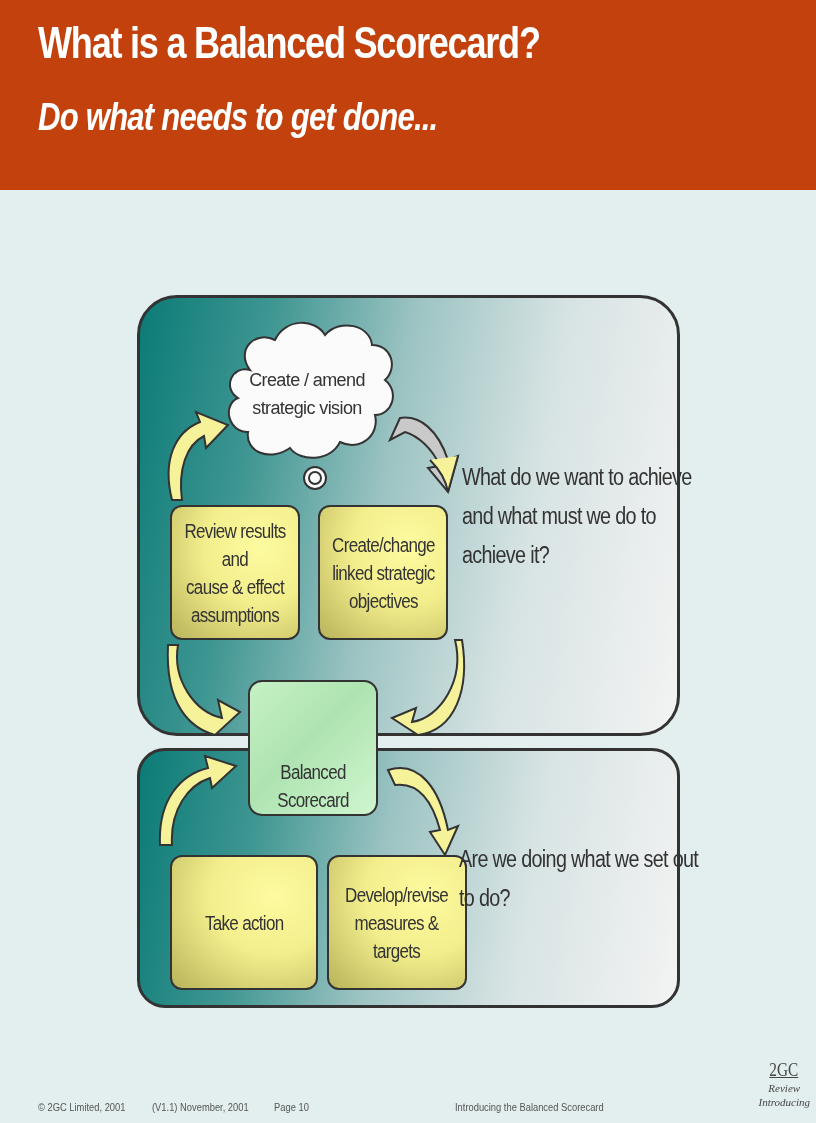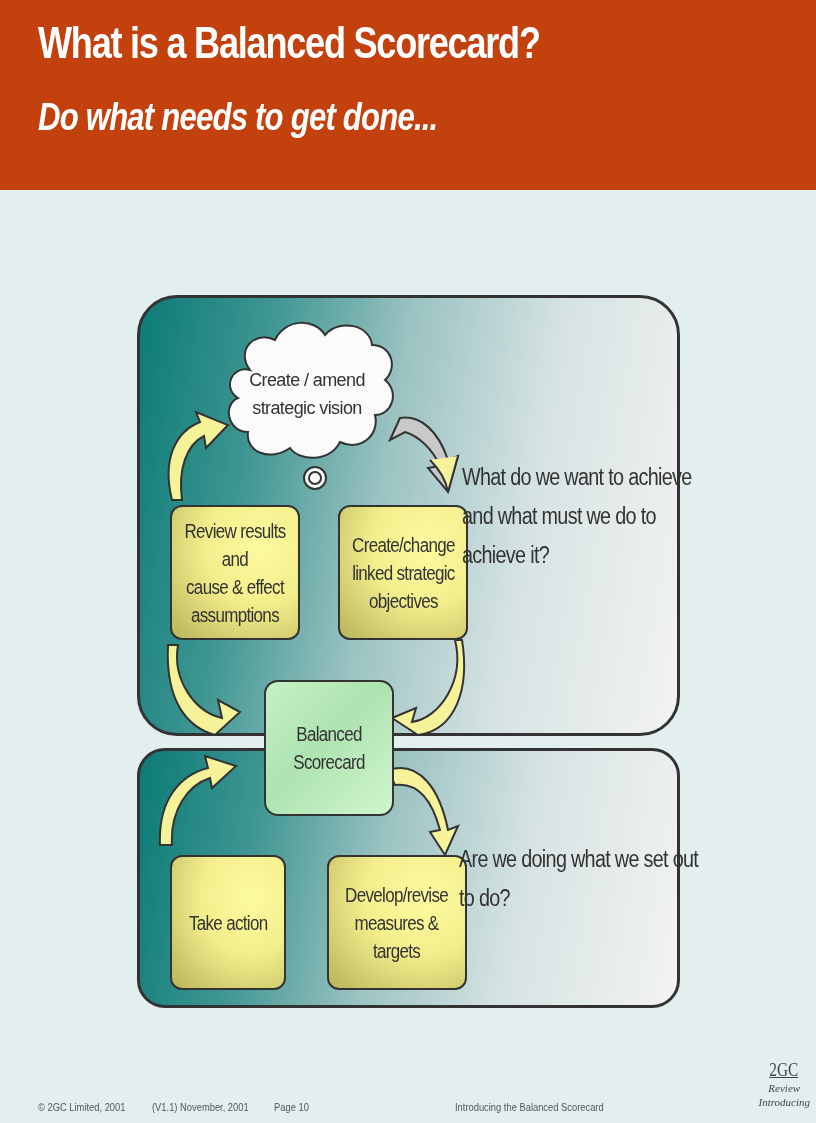--- a/index.html
+++ b/index.html
@@ -14,22 +14,22 @@
     background:linear-gradient(100deg,#0b7b76 0%,#3f9692 22%,#9bc3c2 45%,#d7e3e3 70%,#f3f3f3 100%);}
   .panel-top{left:137px;top:295px;width:543px;height:441px;border-radius:40px;}
   .panel-bottom{left:137px;top:748px;width:543px;height:260px;border-radius:28px;}
   .box{position:absolute;border:2px solid #333;border-radius:12px;box-sizing:border-box;
     background:radial-gradient(ellipse at 70% 30%,#fdfba0 0%,#f3ee8c 45%,#b9b35a 100%);
     display:flex;align-items:center;justify-content:center;text-align:center;
     color:#333;font-size:20px;line-height:28px;letter-spacing:-0.8px;}
   .box span{transform:scaleX(0.85);display:block;white-space:pre-line;}
   .bsc{position:absolute;left:248px;top:680px;width:130px;height:136px;border:2px solid #333;border-radius:14px;
     box-sizing:border-box;background:linear-gradient(135deg,#c6f1c4 0%,#aee3b1 45%,#d0f6cf 100%);
-    display:flex;align-items:center;justify-content:center;text-align:center;color:#333;
-    font-size:20px;line-height:28px;letter-spacing:-0.8px;margin-left:16px;}
+    display:flex;align-items:flex-end;justify-content:center;text-align:center;color:#333;
+    font-size:20px;line-height:28px;letter-spacing:-0.8px;}
   .bsc span{transform:scaleX(0.85);display:block;white-space:pre-line;}
   .question{position:absolute;color:#333;font-size:23px;line-height:39px;letter-spacing:-0.8px;
     transform:scaleX(0.86);transform-origin:left top;white-space:pre-line;}
   .cloud-text{position:absolute;left:237px;top:366px;width:140px;text-align:center;color:#333;
     font-size:18px;line-height:28px;letter-spacing:-0.6px;white-space:pre-line;}
   .footer{position:absolute;top:1101px;font-size:11px;color:#555;transform:scaleX(0.85);transform-origin:left top;white-space:nowrap;}
   .logo{position:absolute;right:6px;top:1060px;text-align:center;font-family:"Liberation Serif",serif;color:#444;}
   .logo .l1{font-size:18px;text-decoration:underline;transform:scaleX(0.85);}
   .logo .l2,.logo .l3{font-size:11px;font-style:italic;line-height:14px;}
   svg.overlay{position:absolute;left:0;top:0;}
@@ -71,26 +71,26 @@
 </svg>
 
 <div class="cloud-text">Create / amend
 strategic vision</div>
 
 <div class="box" style="left:170px;top:505px;width:130px;height:135px;">
   <span>Review results and
 cause &amp; effect
 assumptions</span>
 </div>
-<div class="box" style="left:338px;top:505px;width:130px;height:135px;">
+<div class="box" style="left:318px;top:505px;width:130px;height:135px;">
   <span>Create/change
 linked strategic
 objectives</span>
 </div>
-<div class="box" style="left:170px;top:855px;width:116px;height:135px;">
+<div class="box" style="left:170px;top:855px;width:148px;height:135px;">
   <span>Take action</span>
 </div>
 <div class="box" style="left:327px;top:855px;width:140px;height:135px;text-align:center;">
   <span>Develop/revise
 measures &amp;
 targets</span>
 </div>
 
 <div class="bsc">
   <span>Balanced

